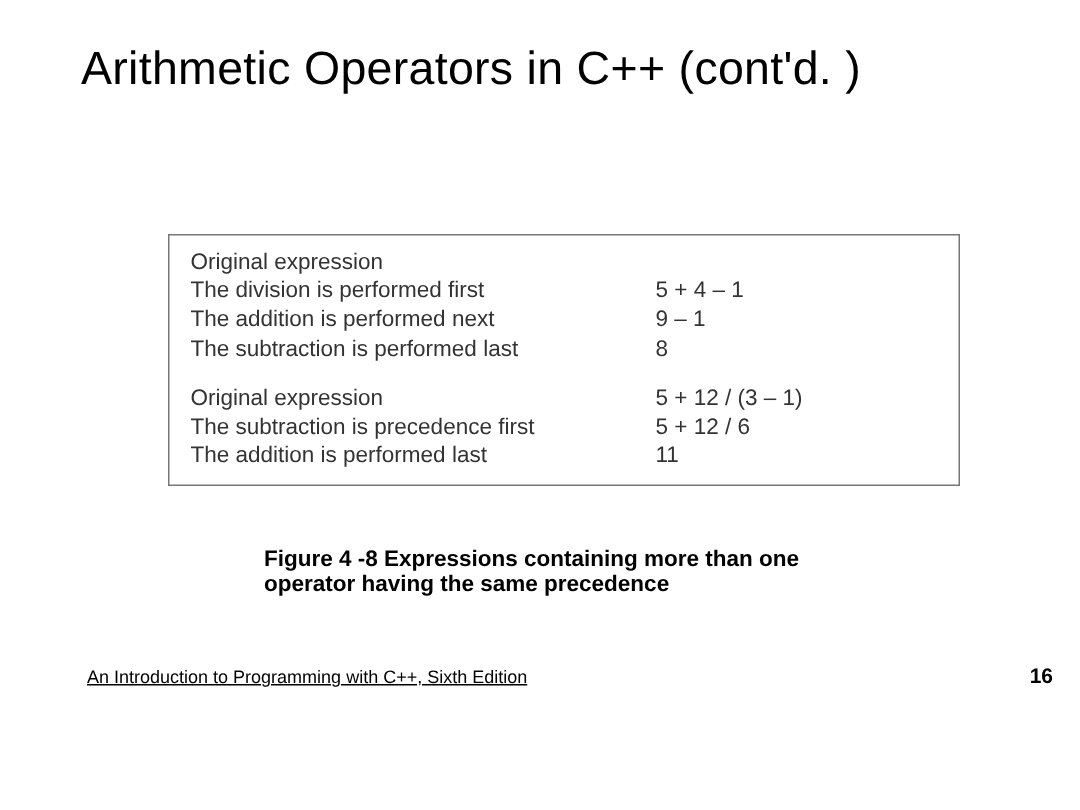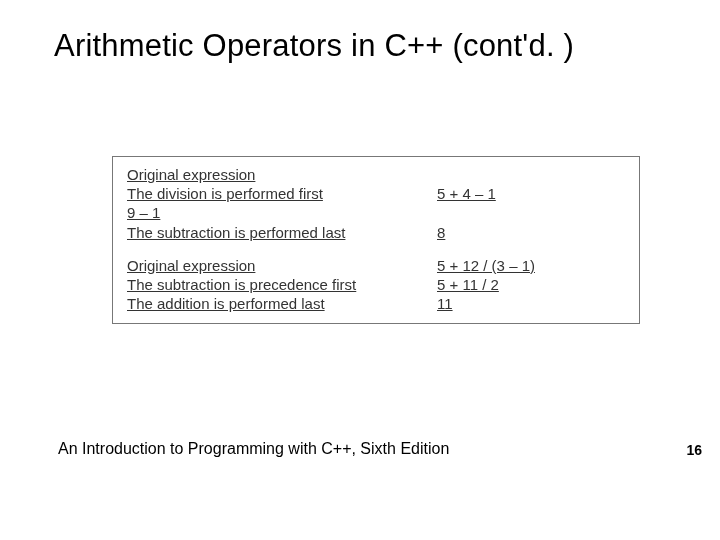--- a/index.html
+++ b/index.html
@@ -10,35 +10,36 @@
     position: absolute;
     left: 92px; top: 156px;
     width: 528px;
     border: 1px solid #777;
     padding: 8px 14px 10px 14px;
     font-family: "Segoe UI", "Trebuchet MS", Tahoma, sans-serif;
     font-size: 15px;
     color: #333;
     line-height: 1.28;
   }
-  .row { display: flex; text-decoration: underline; }
+  .row { display: flex; }
   .row .desc { flex: 0 0 310px; }
   .row .expr { flex: 1; }
   .block2 { margin-top: 14px; }
   .caption {
     position: absolute;
     left: 156px; top: 364px;
     width: 400px;
     font-size: 15px;
     font-weight: bold;
   }
   .footer-left {
     position: absolute;
     left: 38px; bottom: 30px;
-    font-size: 16px;
+    font-size: 12px;
+    text-decoration: underline;
   }
   .footer-right {
     position: absolute;
     right: 38px; bottom: 30px;
     font-size: 14px;
     font-weight: bold;
   }
 </style>
 </head>
 <body>
@@ -50,41 +51,43 @@
   <div class="figure-box">
     <div>
       <div class="row">
         <div class="desc">Original expression</div>
       </div>
       <div class="row">
         <div class="desc">The division is performed first</div>
         <div class="expr">5 + 4 – 1</div>
       </div>
       <div class="row">
+        <div class="desc">The addition is performed next</div>
         <div class="expr">9 – 1</div>
       </div>
       <div class="row">
         <div class="desc">The subtraction is performed last</div>
         <div class="expr">8</div>
       </div>
     </div>
 
     <div class="block2">
       <div class="row">
         <div class="desc">Original expression</div>
         <div class="expr">5 + 12 / (3 – 1)</div>
       </div>
       <div class="row">
         <div class="desc">The subtraction is precedence first</div>
-        <div class="expr">5 + 11 / 2</div>
+        <div class="expr">5 + 12 / 6</div>
       </div>
       <div class="row">
         <div class="desc">The addition is performed last</div>
         <div class="expr">11</div>
       </div>
     </div>
   </div>
 
+  <div class="caption">Figure 4 -8 Expressions containing more than one operator having the same precedence</div>
 
   <div class="footer-left">An Introduction to Programming with C++, Sixth Edition</div>
   <div class="footer-right">16</div>
 
 </div>
 
 </body></html>

